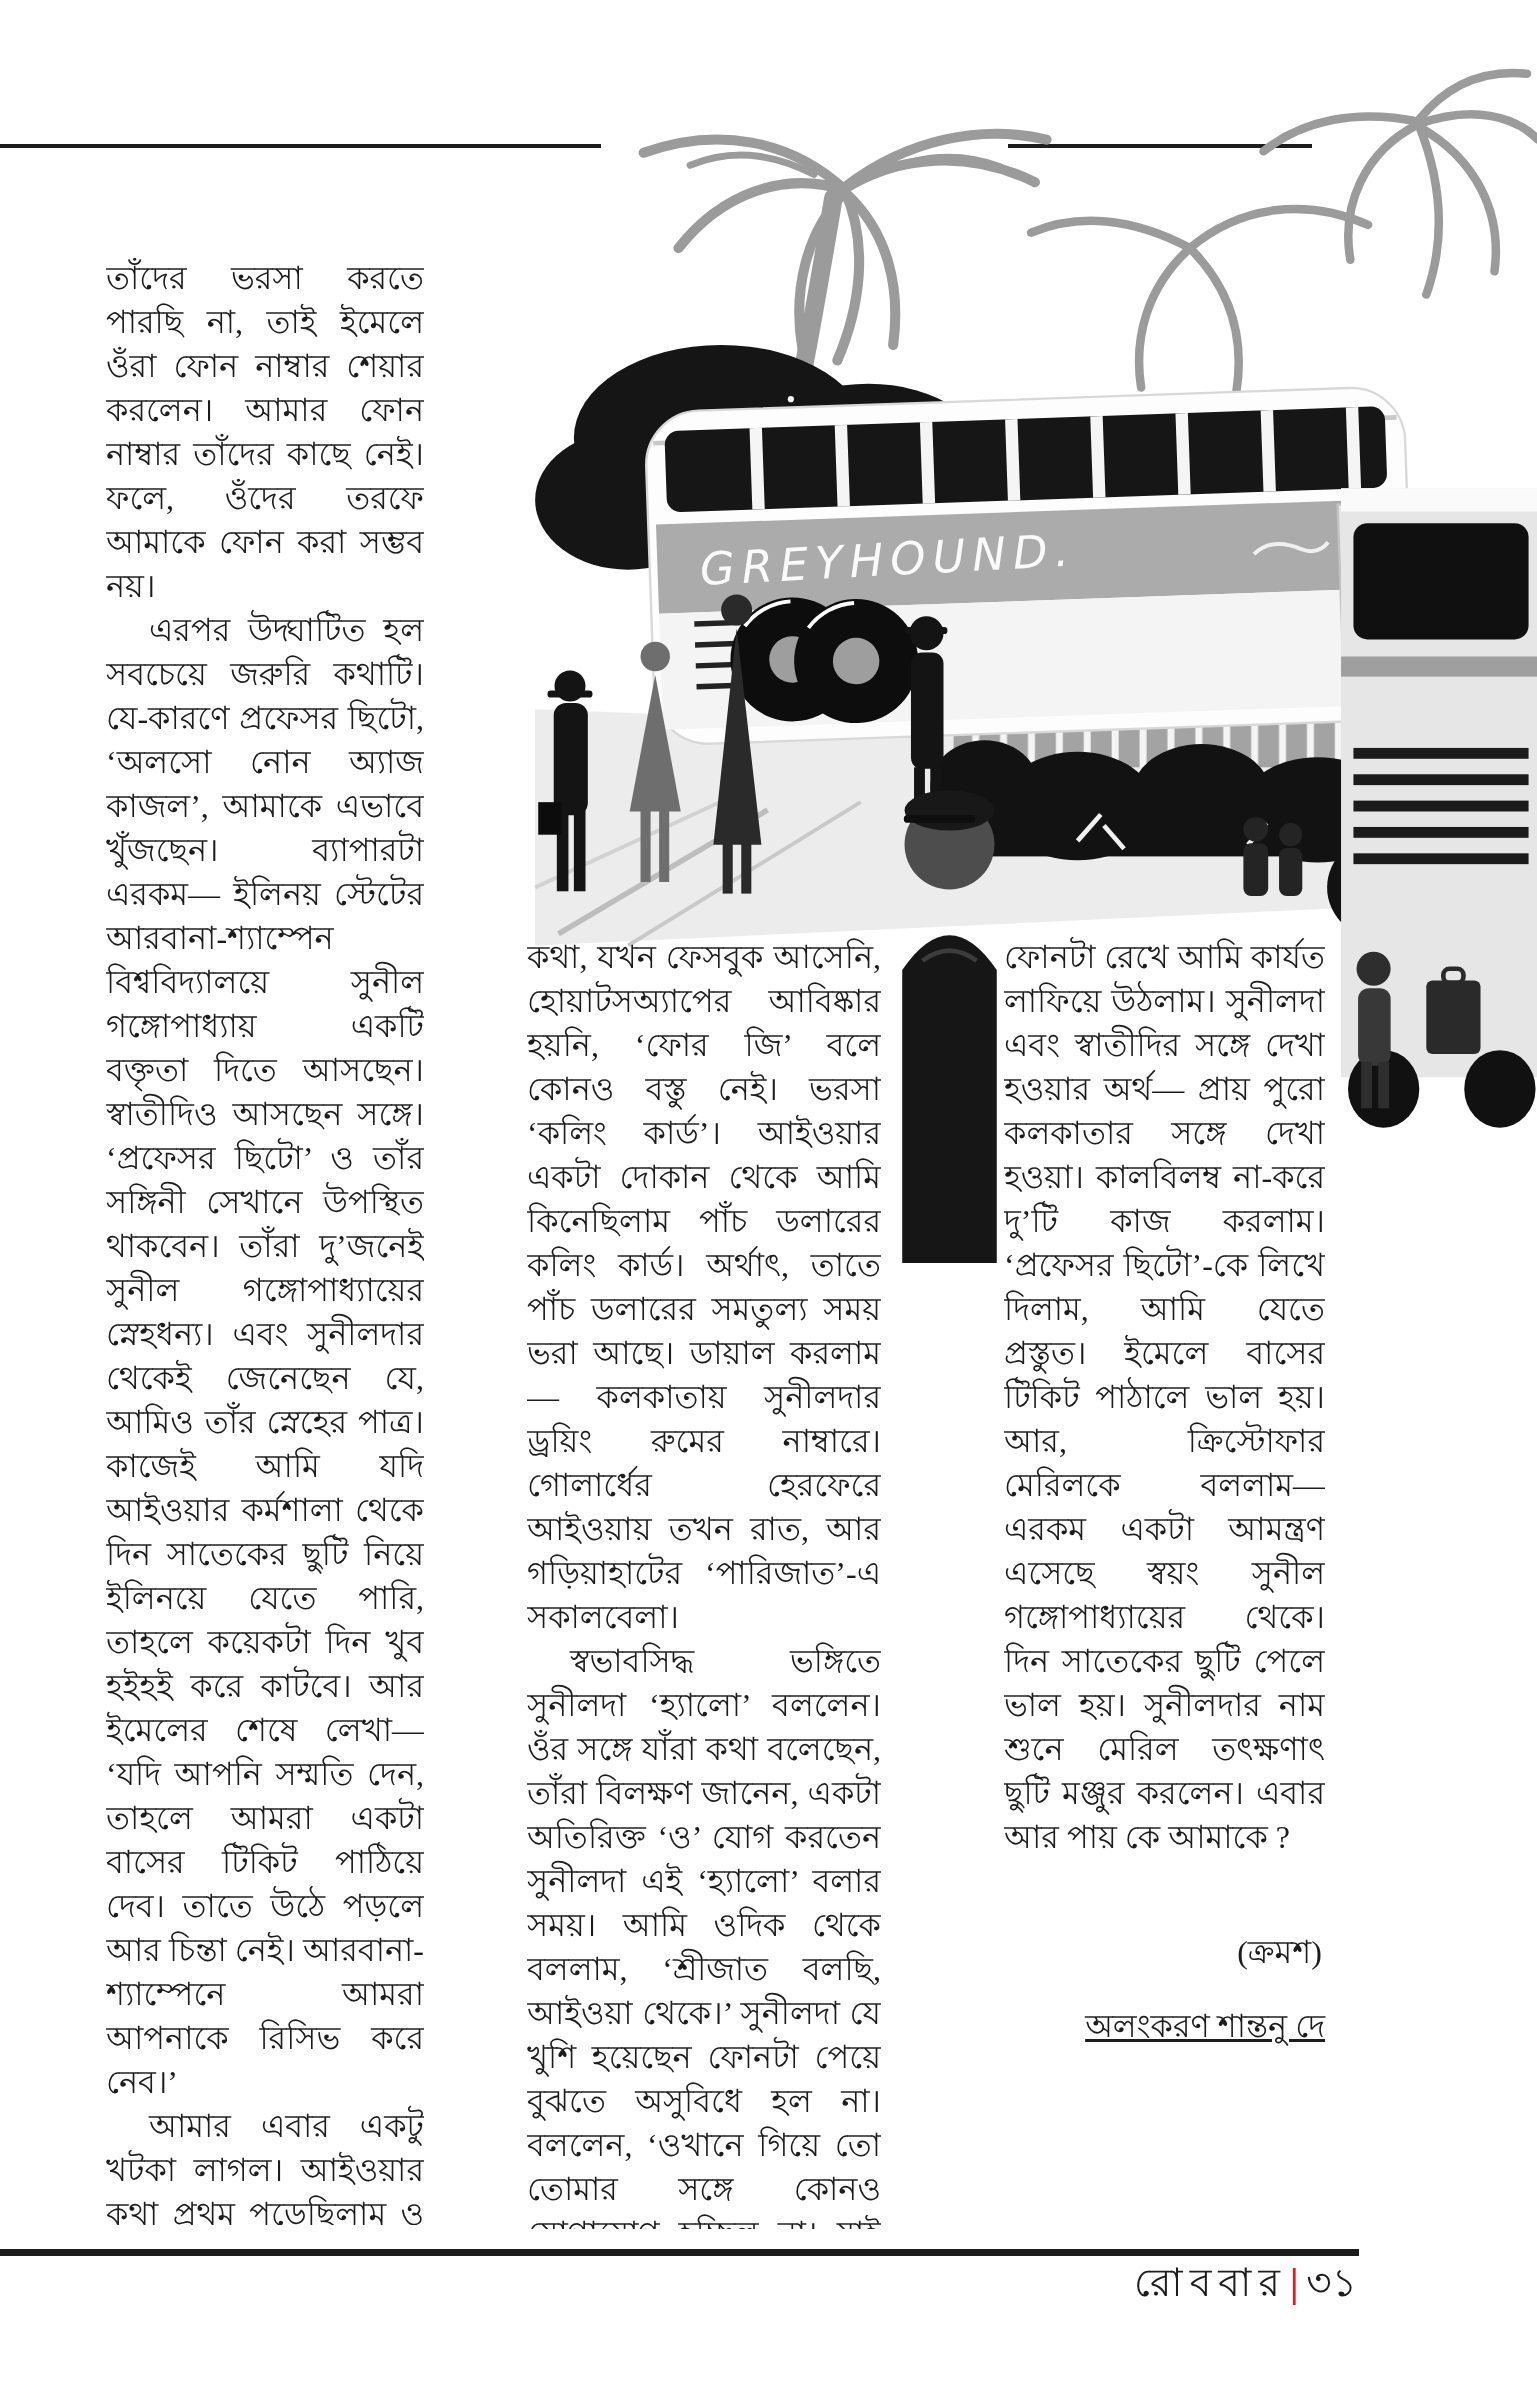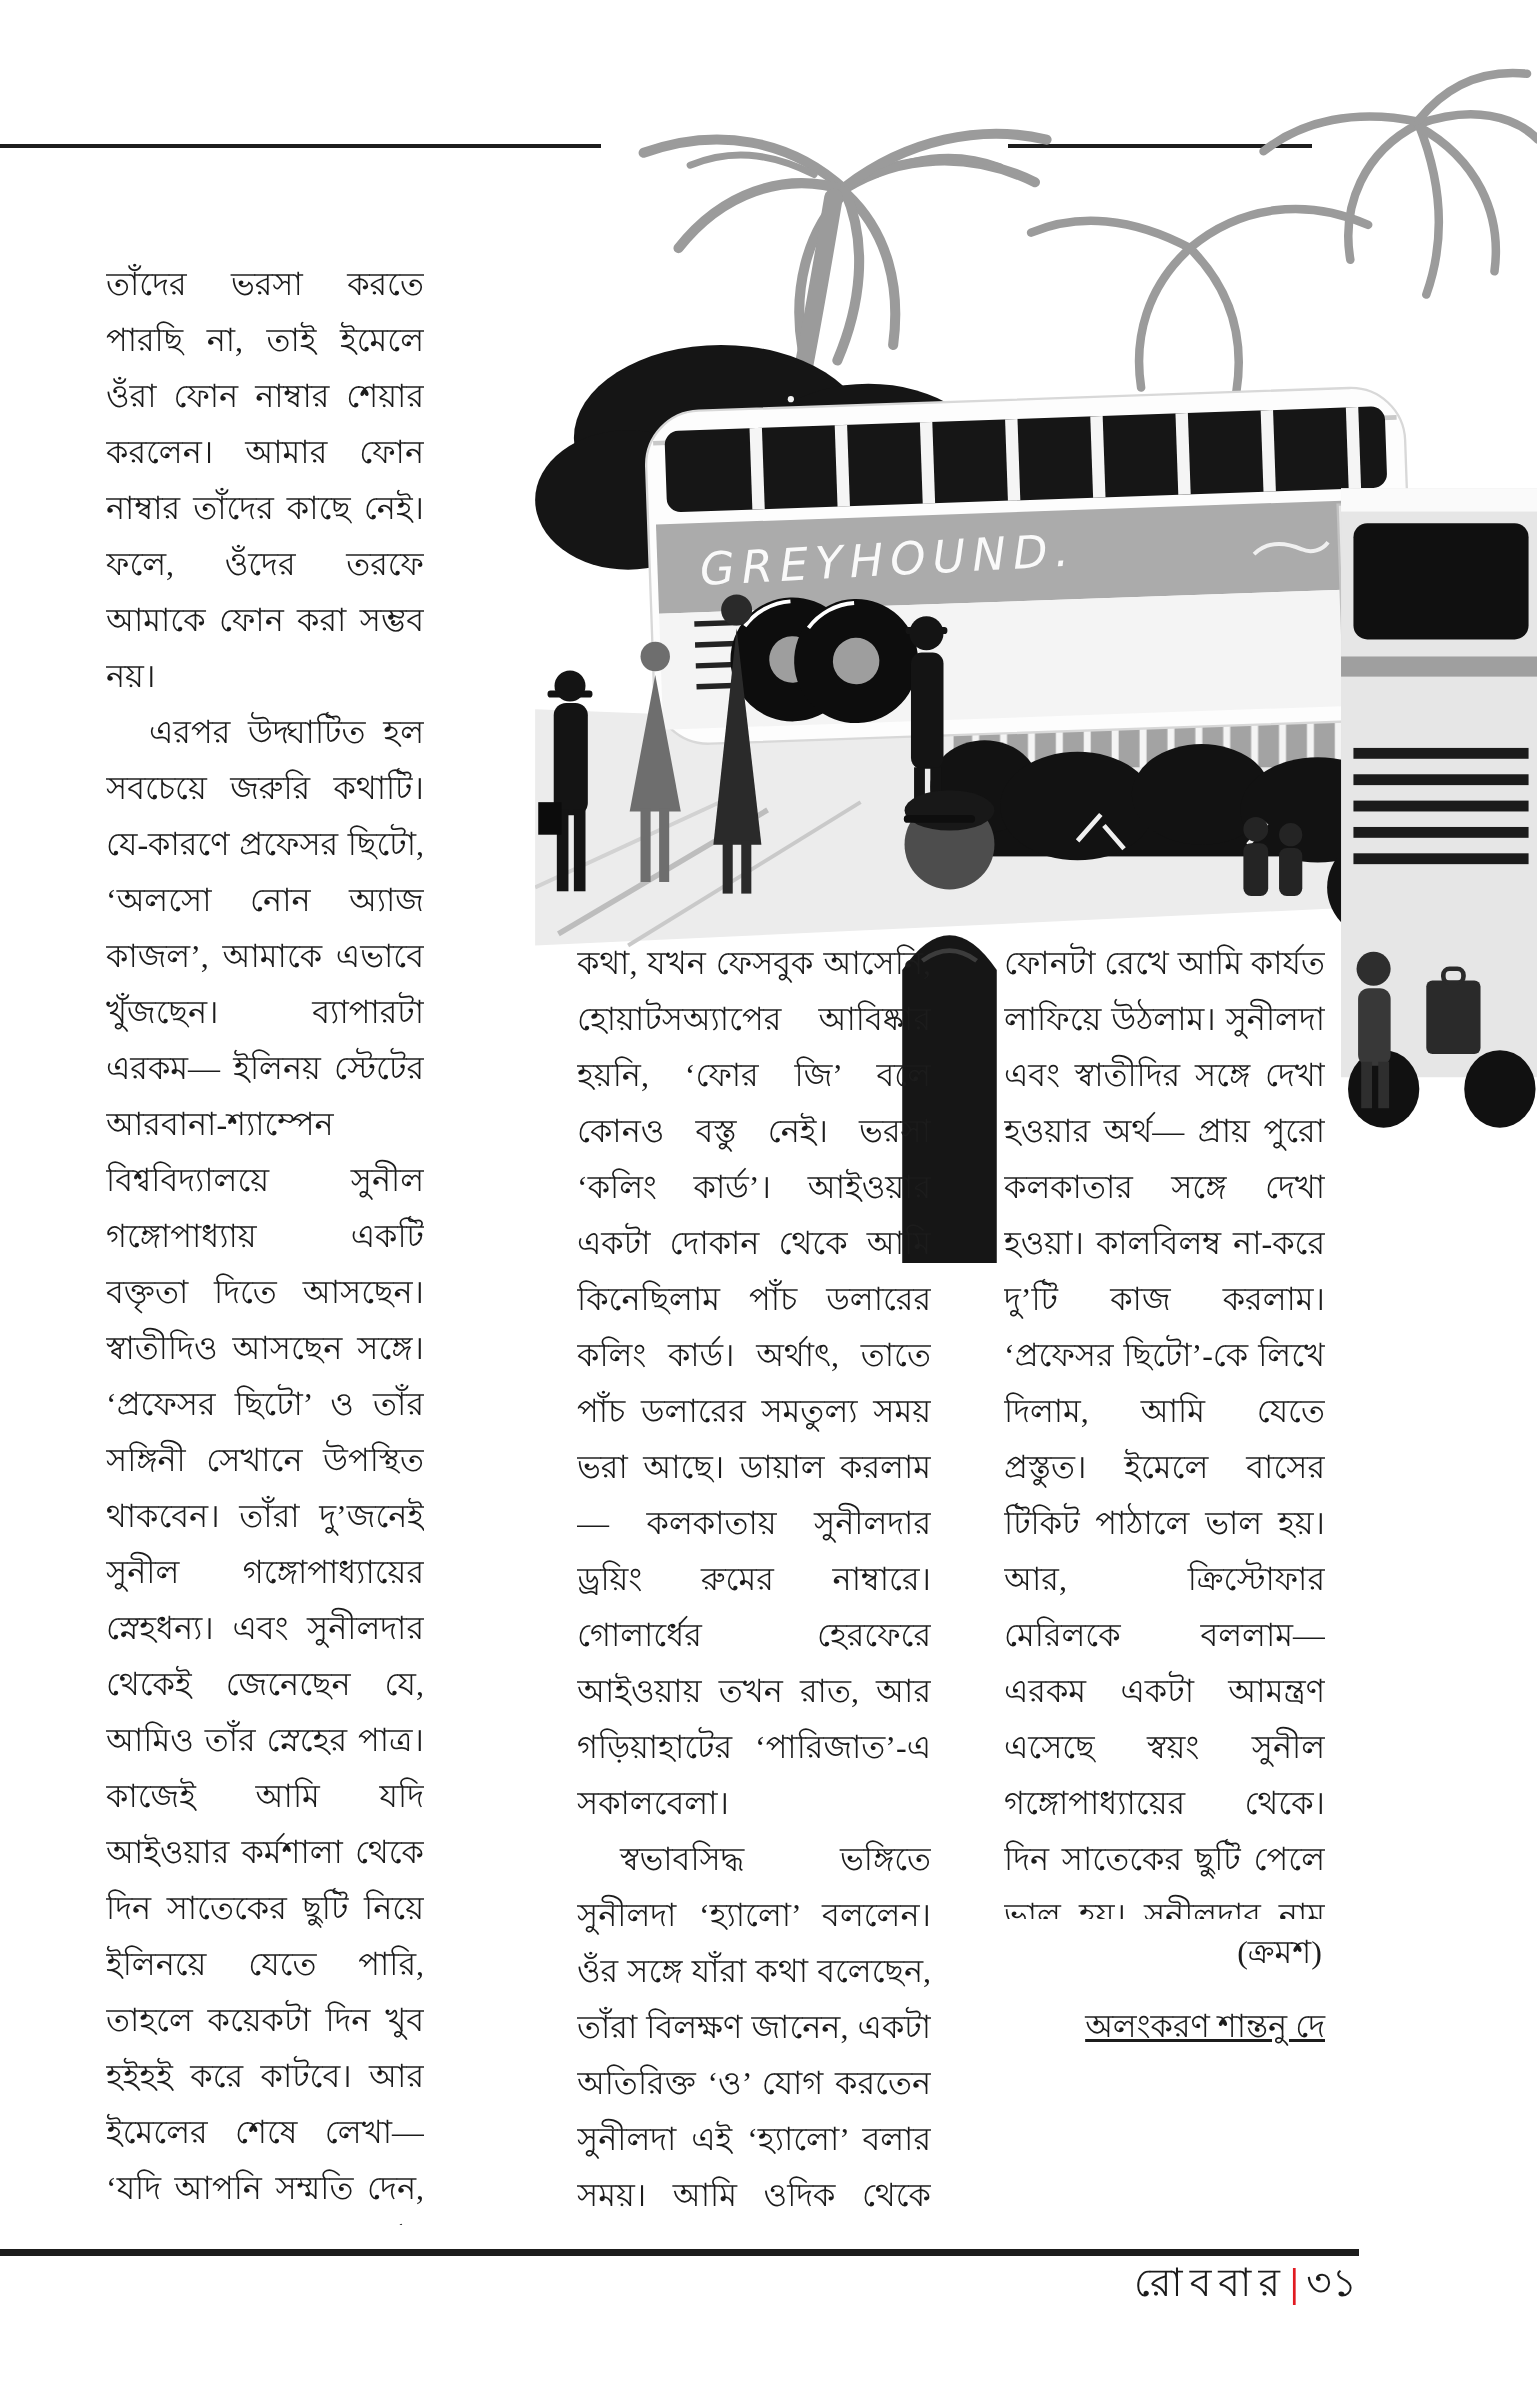--- a/index.html
+++ b/index.html
@@ -2,23 +2,23 @@
 <html style="font-size:12.4px"><head>
 <meta charset="utf-8">
 <style>
   html,body{margin:0;padding:0;background:#ffffff;}
   .page{position:relative;width:1538px;height:2389px;background:#ffffff;overflow:hidden;
         font-family:"Liberation Serif","DejaVu Serif",serif;color:#1c1c1c;}
   .rule{position:absolute;background:#1d1d1d;}
   .rule-top-a{left:0;top:144px;width:601px;height:3.9px;}
   .rule-top-b{left:1008px;top:144px;width:304px;height:3.9px;}
   .rule-bottom{left:0;top:2249px;width:1359px;height:7px;}
-  .col{position:absolute;text-align:justify;font-size:32px;line-height:56px;overflow:hidden;}
+  .col{position:absolute;text-align:justify;font-size:32px;line-height:44px;overflow:hidden;}
   .col-1{left:106px;top:256px;width:318px;height:1969px;}
-  .col-2{left:577px;top:935px;width:354px;height:1294px;}
+  .col-2{left:527px;top:935px;width:354px;height:1294px;}
   .col-3{left:1004px;top:935px;width:321px;height:984px;}
   .para{margin:0;text-indent:43px;}
   .col .para:first-child{text-indent:0;}
   .byline{position:absolute;left:1004px;top:1930px;width:321px;text-align:right;
           font-size:32px;line-height:44px;}
   .byline .cont{margin:0 3.1px 29.5px 0;}
   .byline .credit{margin:0;text-decoration:underline;}
   .footer{position:absolute;top:2263px;right:181px;font-size:39px;line-height:39px;
           white-space:nowrap;}
   .footer .mag{letter-spacing:7px;}

